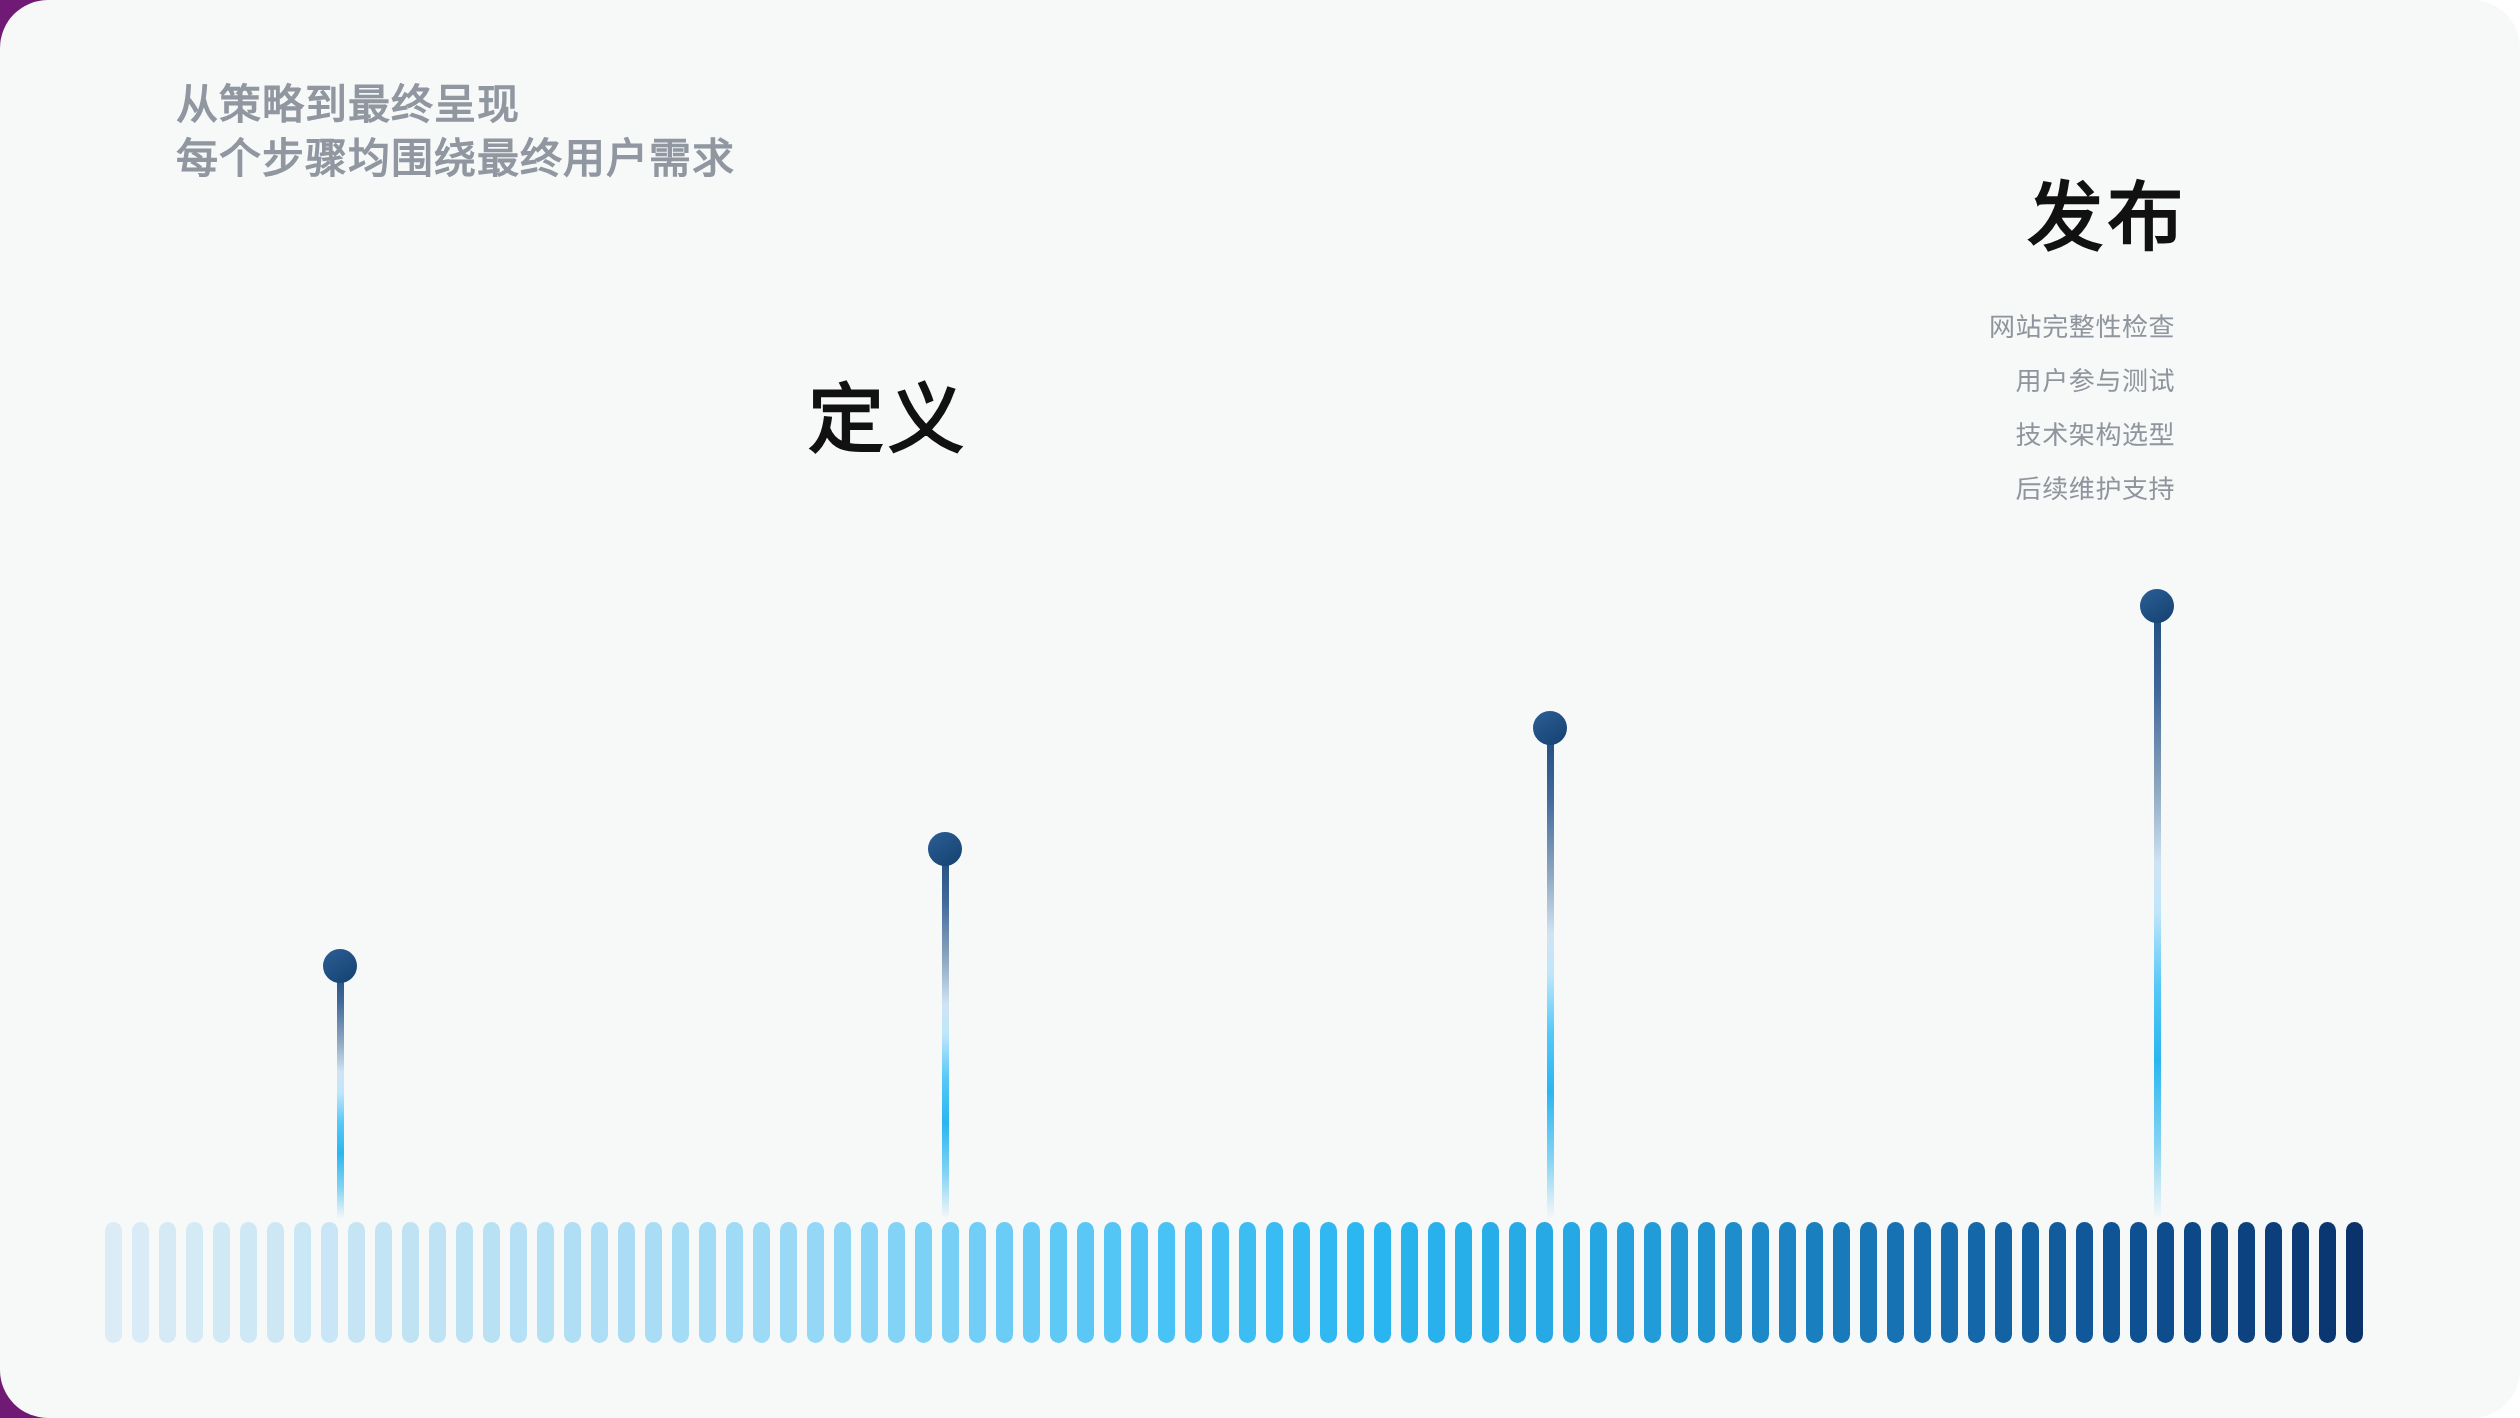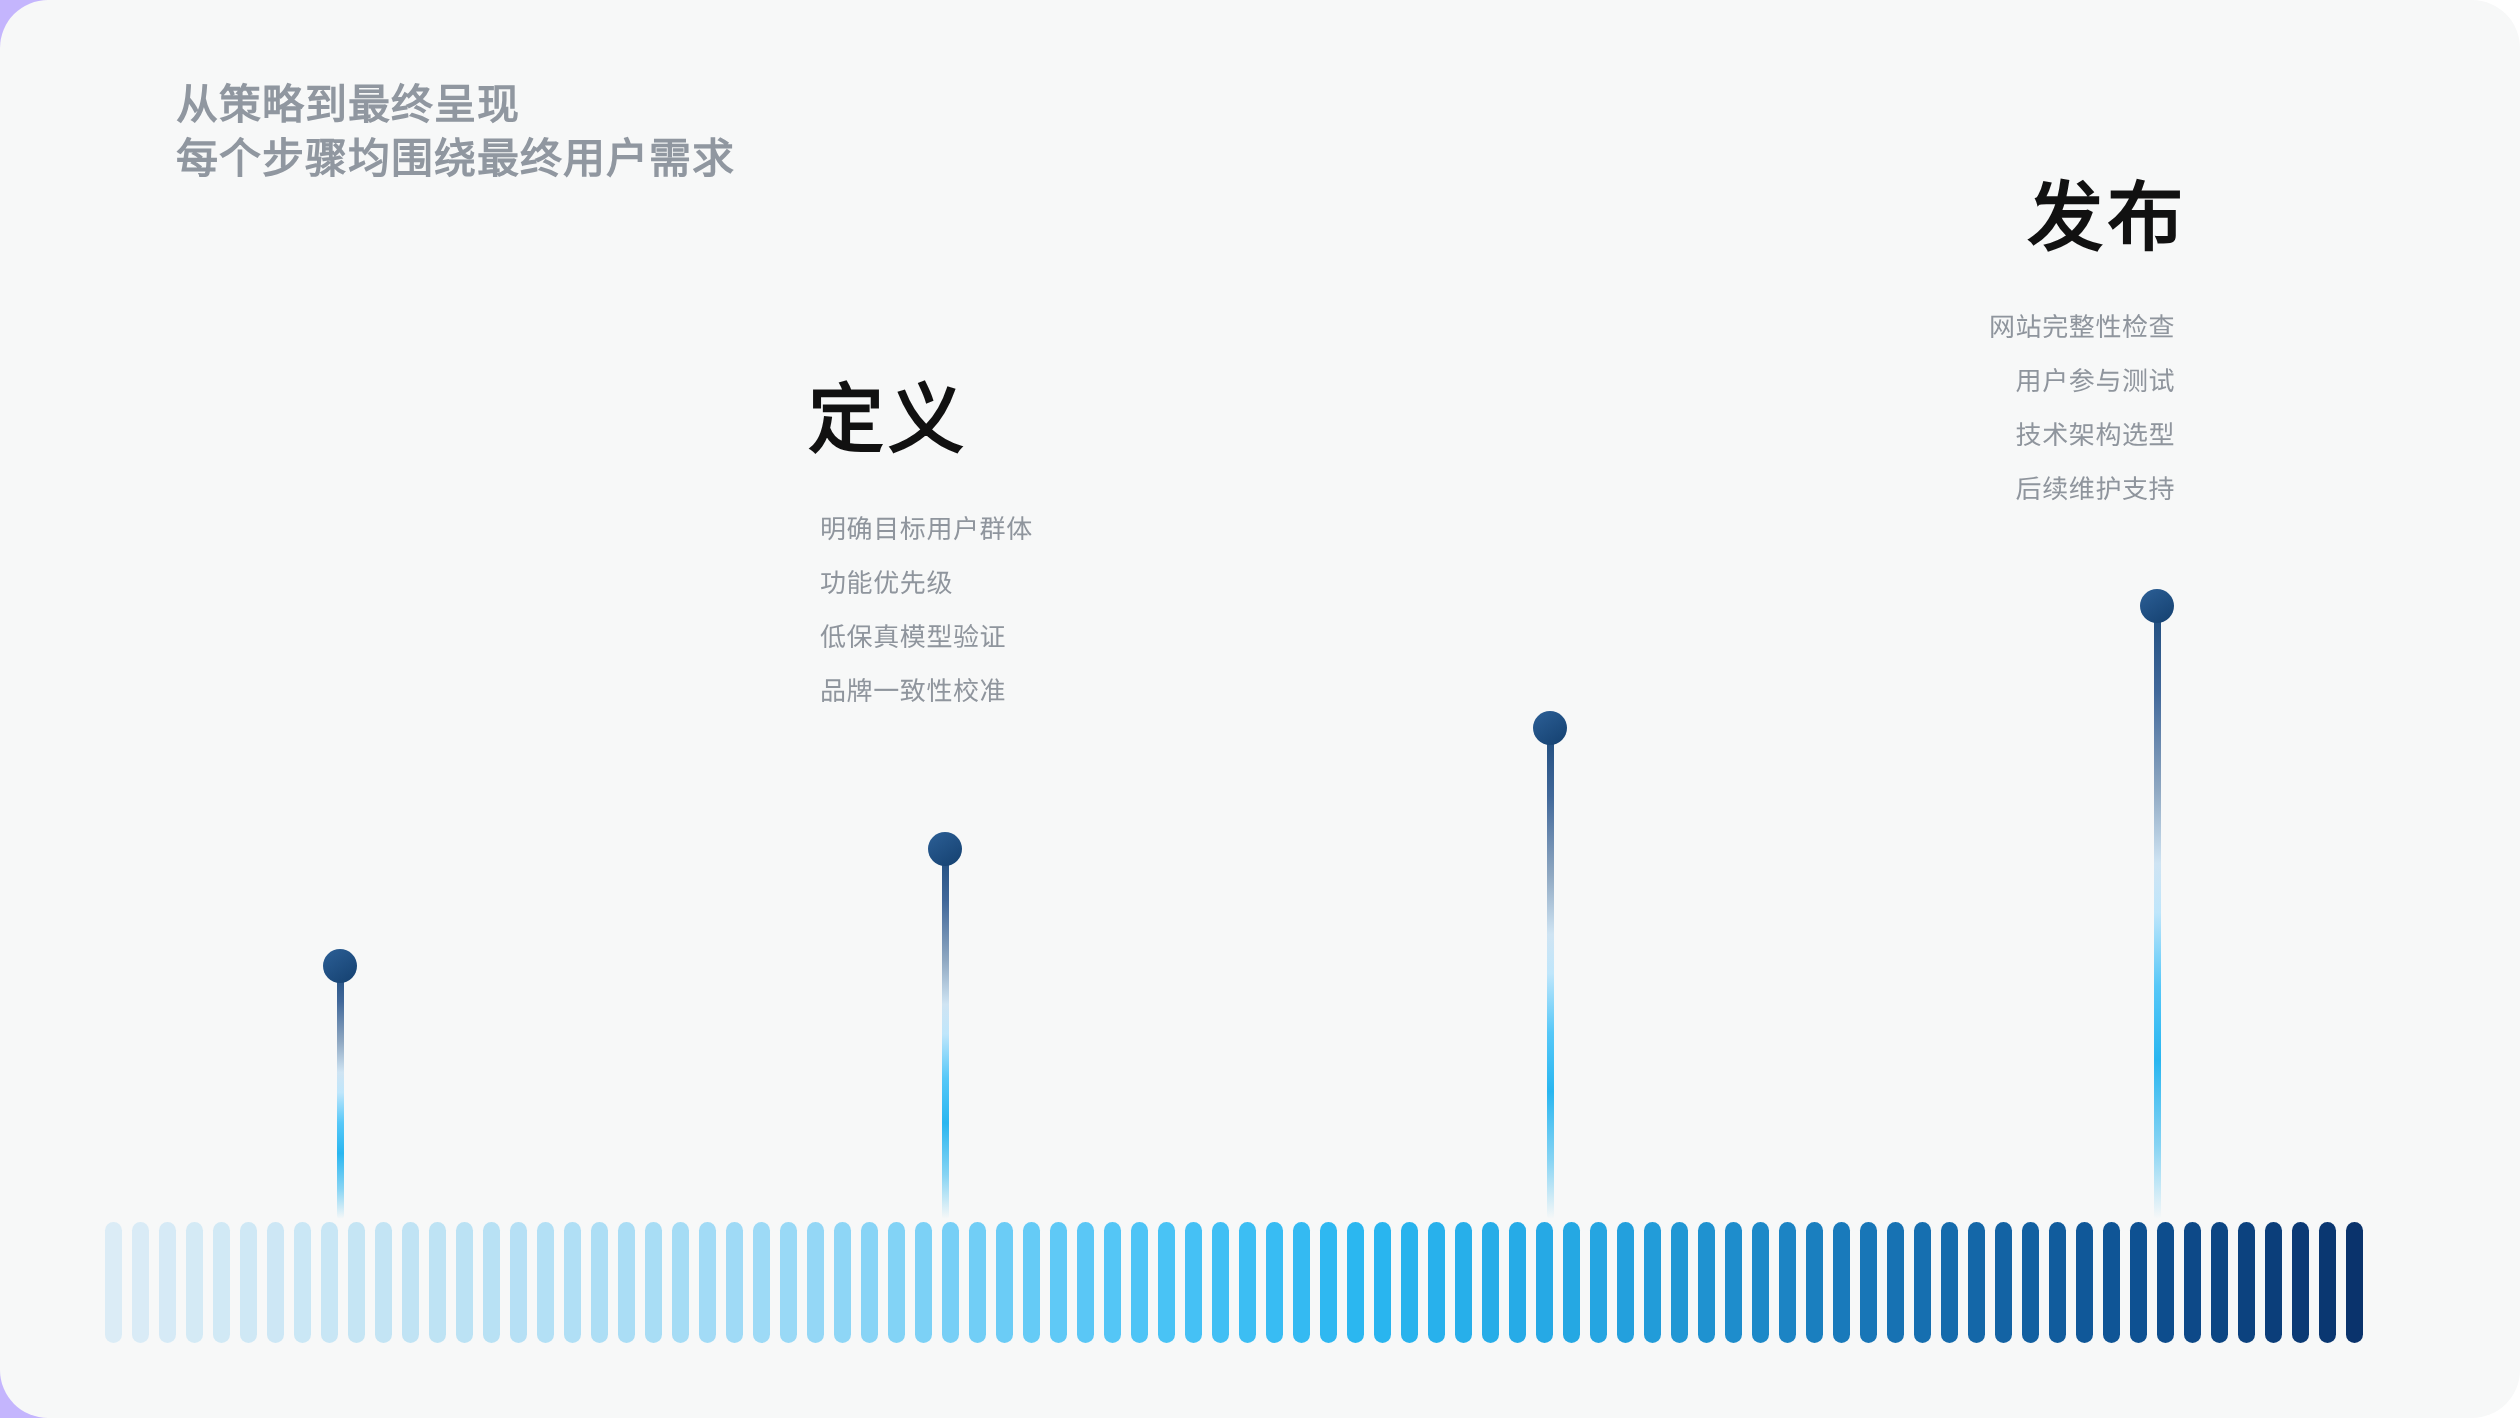--- a/index.html
+++ b/index.html
@@ -12,21 +12,21 @@
     width: 2520px;
     height: 1418px;
     overflow: hidden;
     font-family: "Liberation Sans", "DejaVu Sans", sans-serif;
   }
 
   #stage {
     position: relative;
     width: 2248px;
     height: 1418px;
-    background: #c4b5fd;
+    background: #701a75;
   }
 
   
   #card {
     position: absolute;
     left: 0;
     top: 0;
     width: 2520px;
     height: 1418px;
     background: #f7f8f8;
@@ -137,26 +137,20 @@
       <div class="heading-line">每个步骤均围绕最终用户需求</div>
     </div>
 
     <div class="pin" style="left:340px; top:949px;">
       <div class="pin-stem" style="height:253px;"></div>
       <div class="pin-dot"></div>
     </div>
 
     <div class="stage-col" style="left:808px; top:382px;">
       <div class="stage-title">定义</div>
-      <ul class="stage-items">
-        <li class="stage-item">明确目标用户群体</li>
-        <li class="stage-item">功能优先级</li>
-        <li class="stage-item">低保真模型验证</li>
-        <li class="stage-item">品牌一致性校准</li>
-      </ul>
     </div>
     <div class="pin" style="left:945px; top:832px;">
       <div class="pin-stem" style="height:370px;"></div>
       <div class="pin-dot"></div>
     </div>
 
     <div class="pin" style="left:1550px; top:711px;">
       <div class="pin-stem" style="height:491px;"></div>
       <div class="pin-dot"></div>
     </div>

